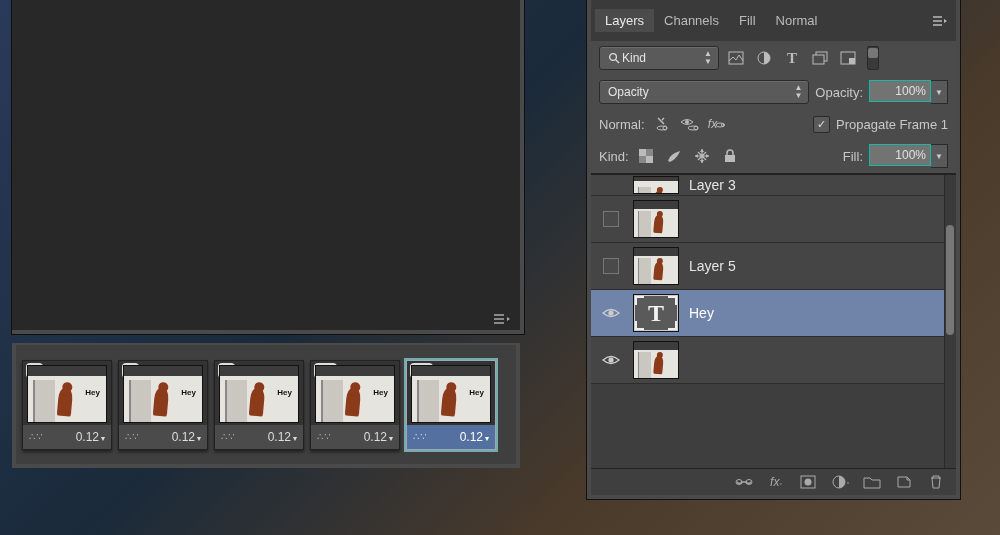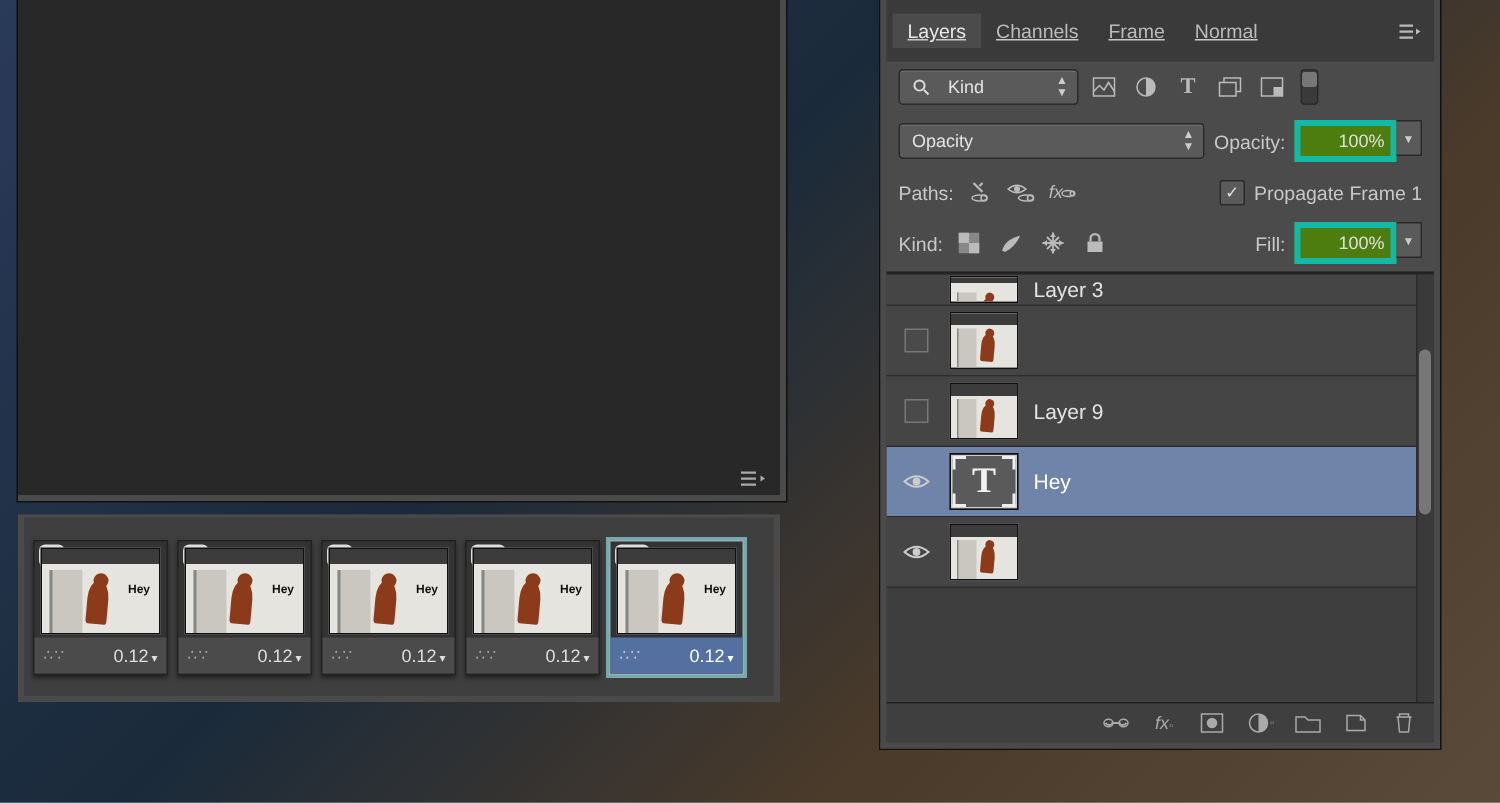--- a/index.html
+++ b/index.html
@@ -129,21 +129,20 @@
     flex-direction: column;
   }
 
   
   .panel-tabs {
     display: flex;
     align-items: center;
     background: #3a3a3a;
     height: 41px;
     padding: 0 4px;
-    text-decoration: underline;
   }
   .panel-tabs .tab {
     padding: 4px 10px;
     font-size: 13px;
     color: #bbb;
     cursor: default;
   }
   .panel-tabs .tab.active {
     background: #4b4b4b;
     color: #e8e8e8;
@@ -185,22 +184,22 @@
   .panel-scrollbar {
     width: 12px;
     background: #3a3a3a;
     border-radius: 3px;
     margin-left: 2px;
     align-self: stretch;
     box-shadow: inset 0 0 0 1px #2a2a2a;
   }
   .valbox {
     width: 52px; height: 20px;
-    background: #4d7c0f;
-    border: 4px solid #14b8a6;
+    background: #737373;
+    border: 1px solid #14b8a6;
     color: #e0e0e0;
     display:flex; align-items:center; justify-content:flex-end;
     padding: 0 4px;
     font-size: 12px;
   }
   .valbox-caret {
     width: 16px; height: 22px;
     background: #5a5a5a; border:1px solid #2a2a2a; border-left:none;
     display:flex; align-items:center; justify-content:center;
     font-size:8px; color:#ccc;
@@ -399,33 +398,33 @@
       <span class="delay">0.12</span>
     </div>
     </div>
   </div>
 
 <div class="layers-panel">
 
   <div class="panel-tabs">
     <div class="tab active">Layers</div>
     <div class="tab">Channels</div>
-    <div class="tab">Frame</div>
+    <div class="tab">Fill</div>
     <div class="tab">Normal</div>
     <div class="flyout">
       <svg width="16" height="14" viewBox="0 0 16 14">
           <path d="M1 3h9M1 7h9M1 11h9" stroke="#bbb" stroke-width="1.5"></path>
           <path d="M12 5l3 2-3 2z" fill="#bbb"></path>
         </svg>
     </div>
   </div>
 
   <div class="ctrl-row">
     <div class="dropdown" style="width:104px">
-      <span style="display:flex;align-items:center;gap:12px">
+      <span style="display:flex;align-items:center;gap:2px">
         <svg width="12" height="12" viewBox="0 0 12 12">
             <circle cx="5" cy="5" r="3.4" stroke="#ddd" fill="none" stroke-width="1.3"></circle>
             <line x1="8" y1="8" x2="11" y2="11" stroke="#ddd" stroke-width="1.3"></line>
           </svg>
         <span>Kind</span>
       </span>
       <span class="arrows">
           <span>▲</span>
           <span>▼</span>
         </span>
@@ -471,21 +470,21 @@
         </span>
     </div>
     <span>Opacity:</span>
     <div style="display:flex">
       <div class="valbox">100%</div>
       <div class="valbox-caret">▼</div>
     </div>
   </div>
 
   <div class="ctrl-row">
-    <span>Paths:</span>
+    <span>Normal:</span>
     <div class="iconbtn">
         <svg width="20" height="16">
           <path d="M6 2l6 6M12 2l-2 2" stroke="#bbb" fill="none" stroke-width="1.5"></path>
           <ellipse cx="10" cy="12" rx="5" ry="2" stroke="#bbb" fill="none"></ellipse>
           <circle cx="13" cy="12" r="2" stroke="#bbb" fill="none"></circle>
         </svg>
       </div>
     <div class="iconbtn">
         <svg width="22" height="16">
           <path d="M2 6 Q8 1 14 6 Q8 11 2 6z" stroke="#bbb" fill="none"></path>
@@ -563,21 +562,21 @@
         </div>
         <div class="layer-row">
           <div class="vis">
             <div class="box"></div>
           </div>
           <div class="layer-thumb">
             <div class="wall"></div>
             <div class="doorframe"></div>
             <div class="animal"></div>
           </div>
-          <div class="layer-name">Layer 9</div>
+          <div class="layer-name">Layer 5</div>
         </div>
         <div class="layer-row selected">
           <div class="vis">
             <svg class="eye" viewBox="0 0 18 12">
               <path d="M1 6 Q9 -1 17 6 Q9 13 1 6z" stroke="#ccc" fill="none" stroke-width="1.3"></path>
               <circle cx="9" cy="6" r="2.6" fill="#ccc"></circle>
             </svg>
           </div>
           <div class="layer-thumb text">
             <div class="corners"></div>

